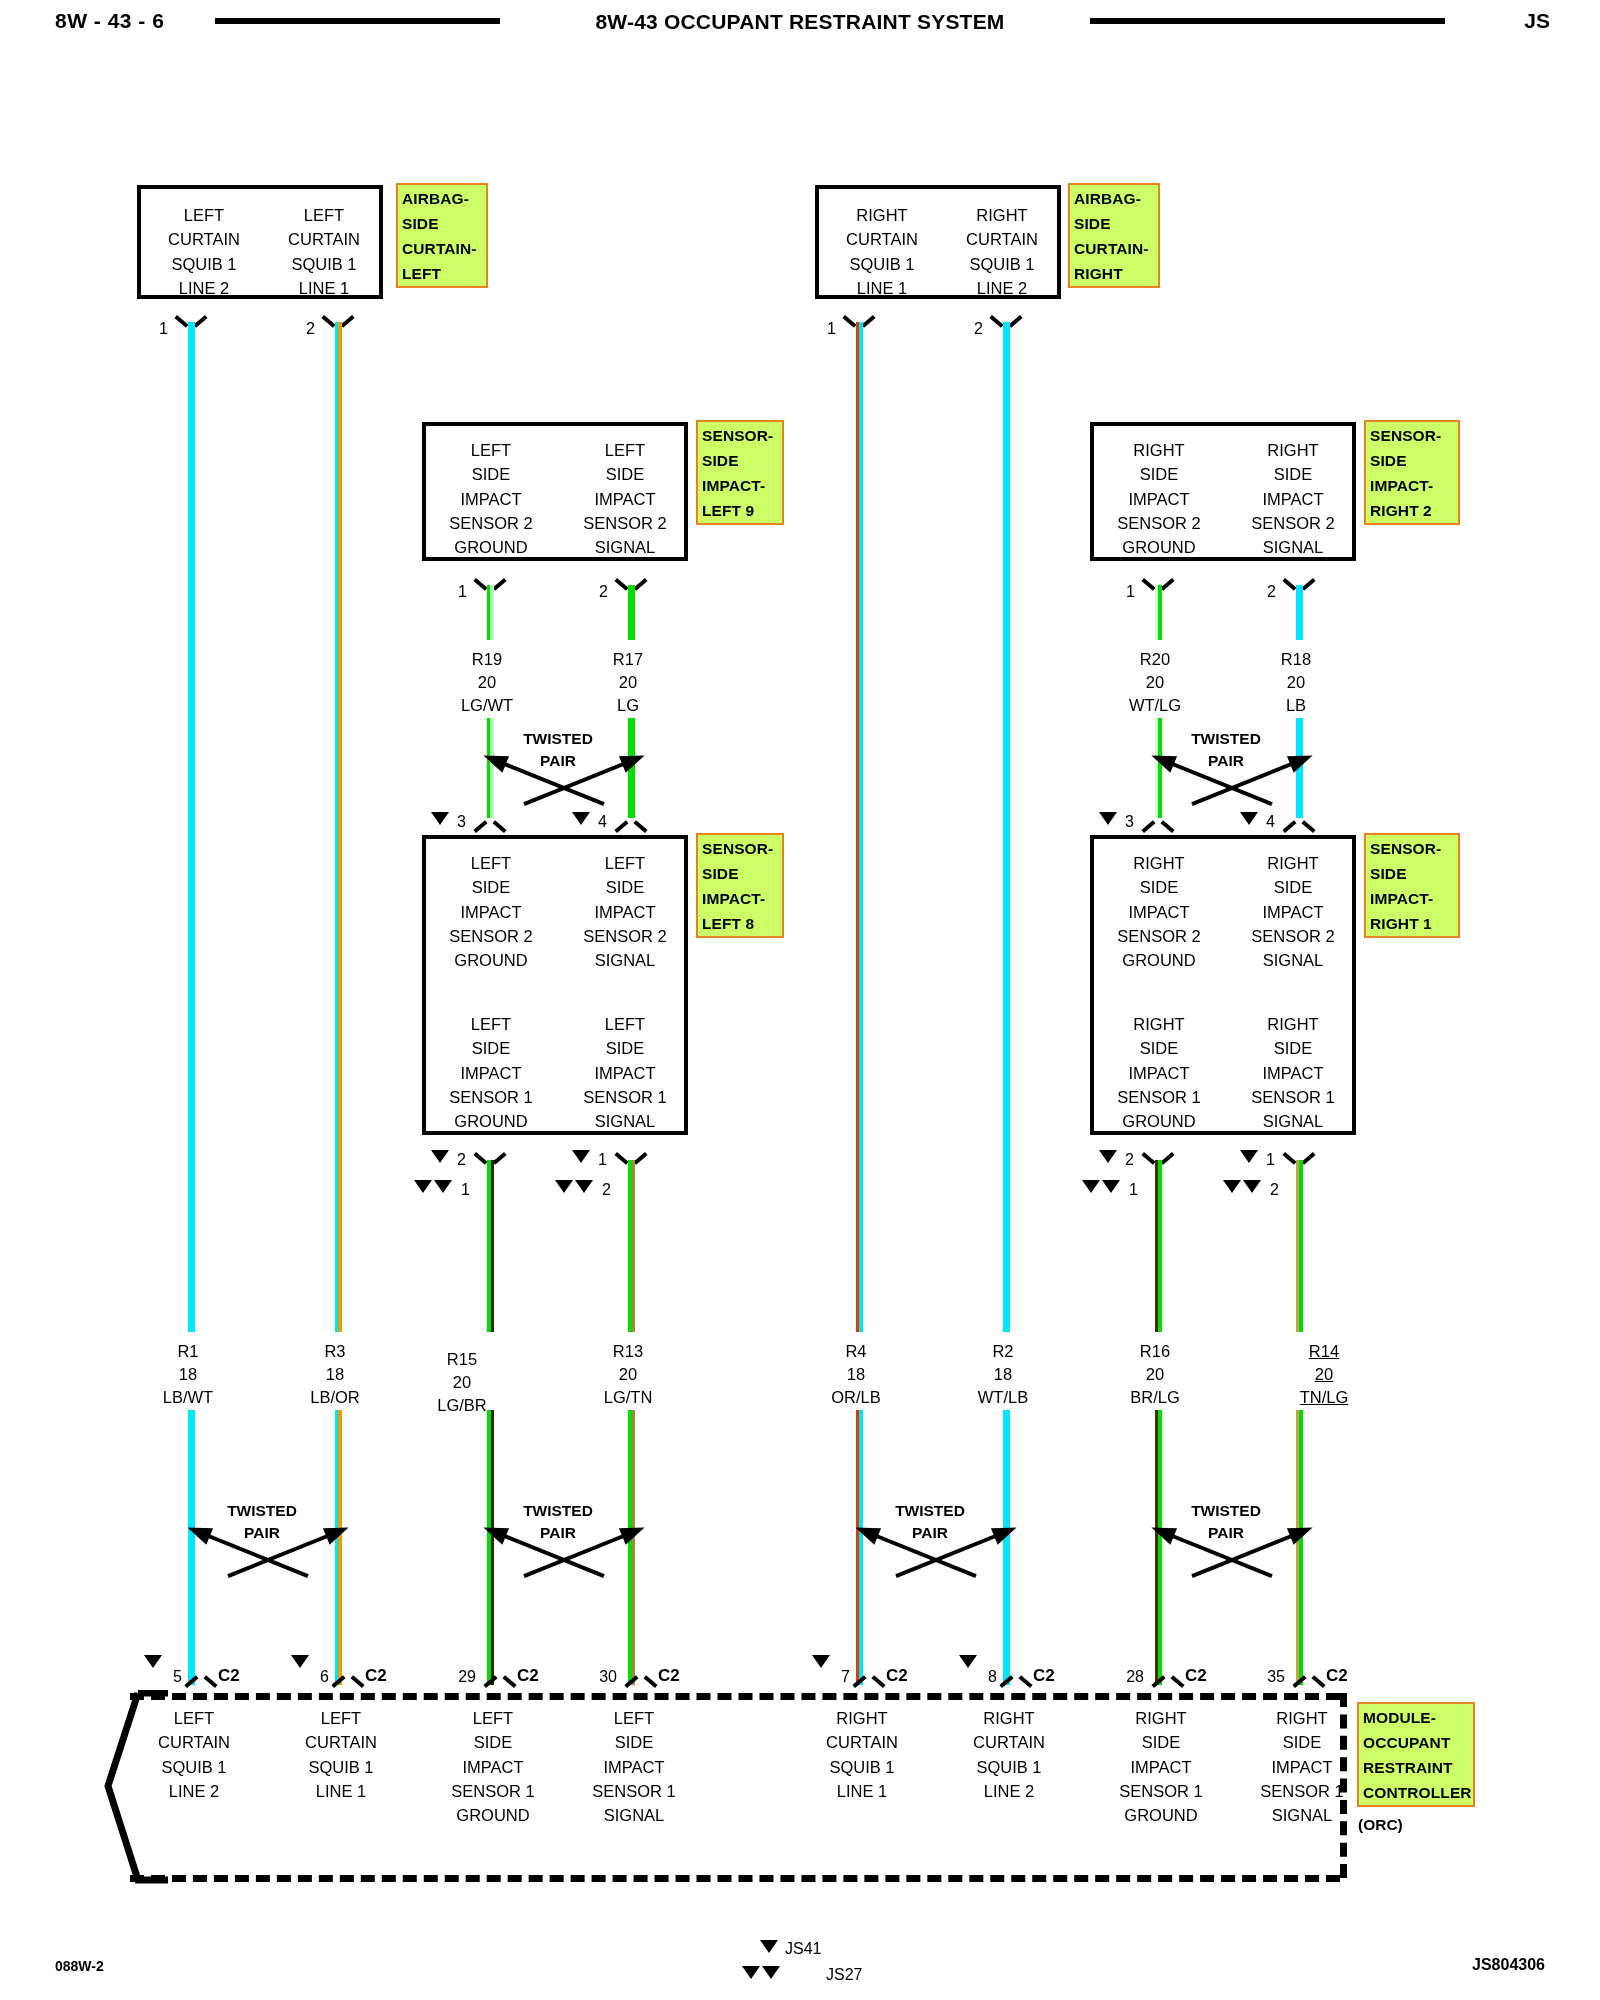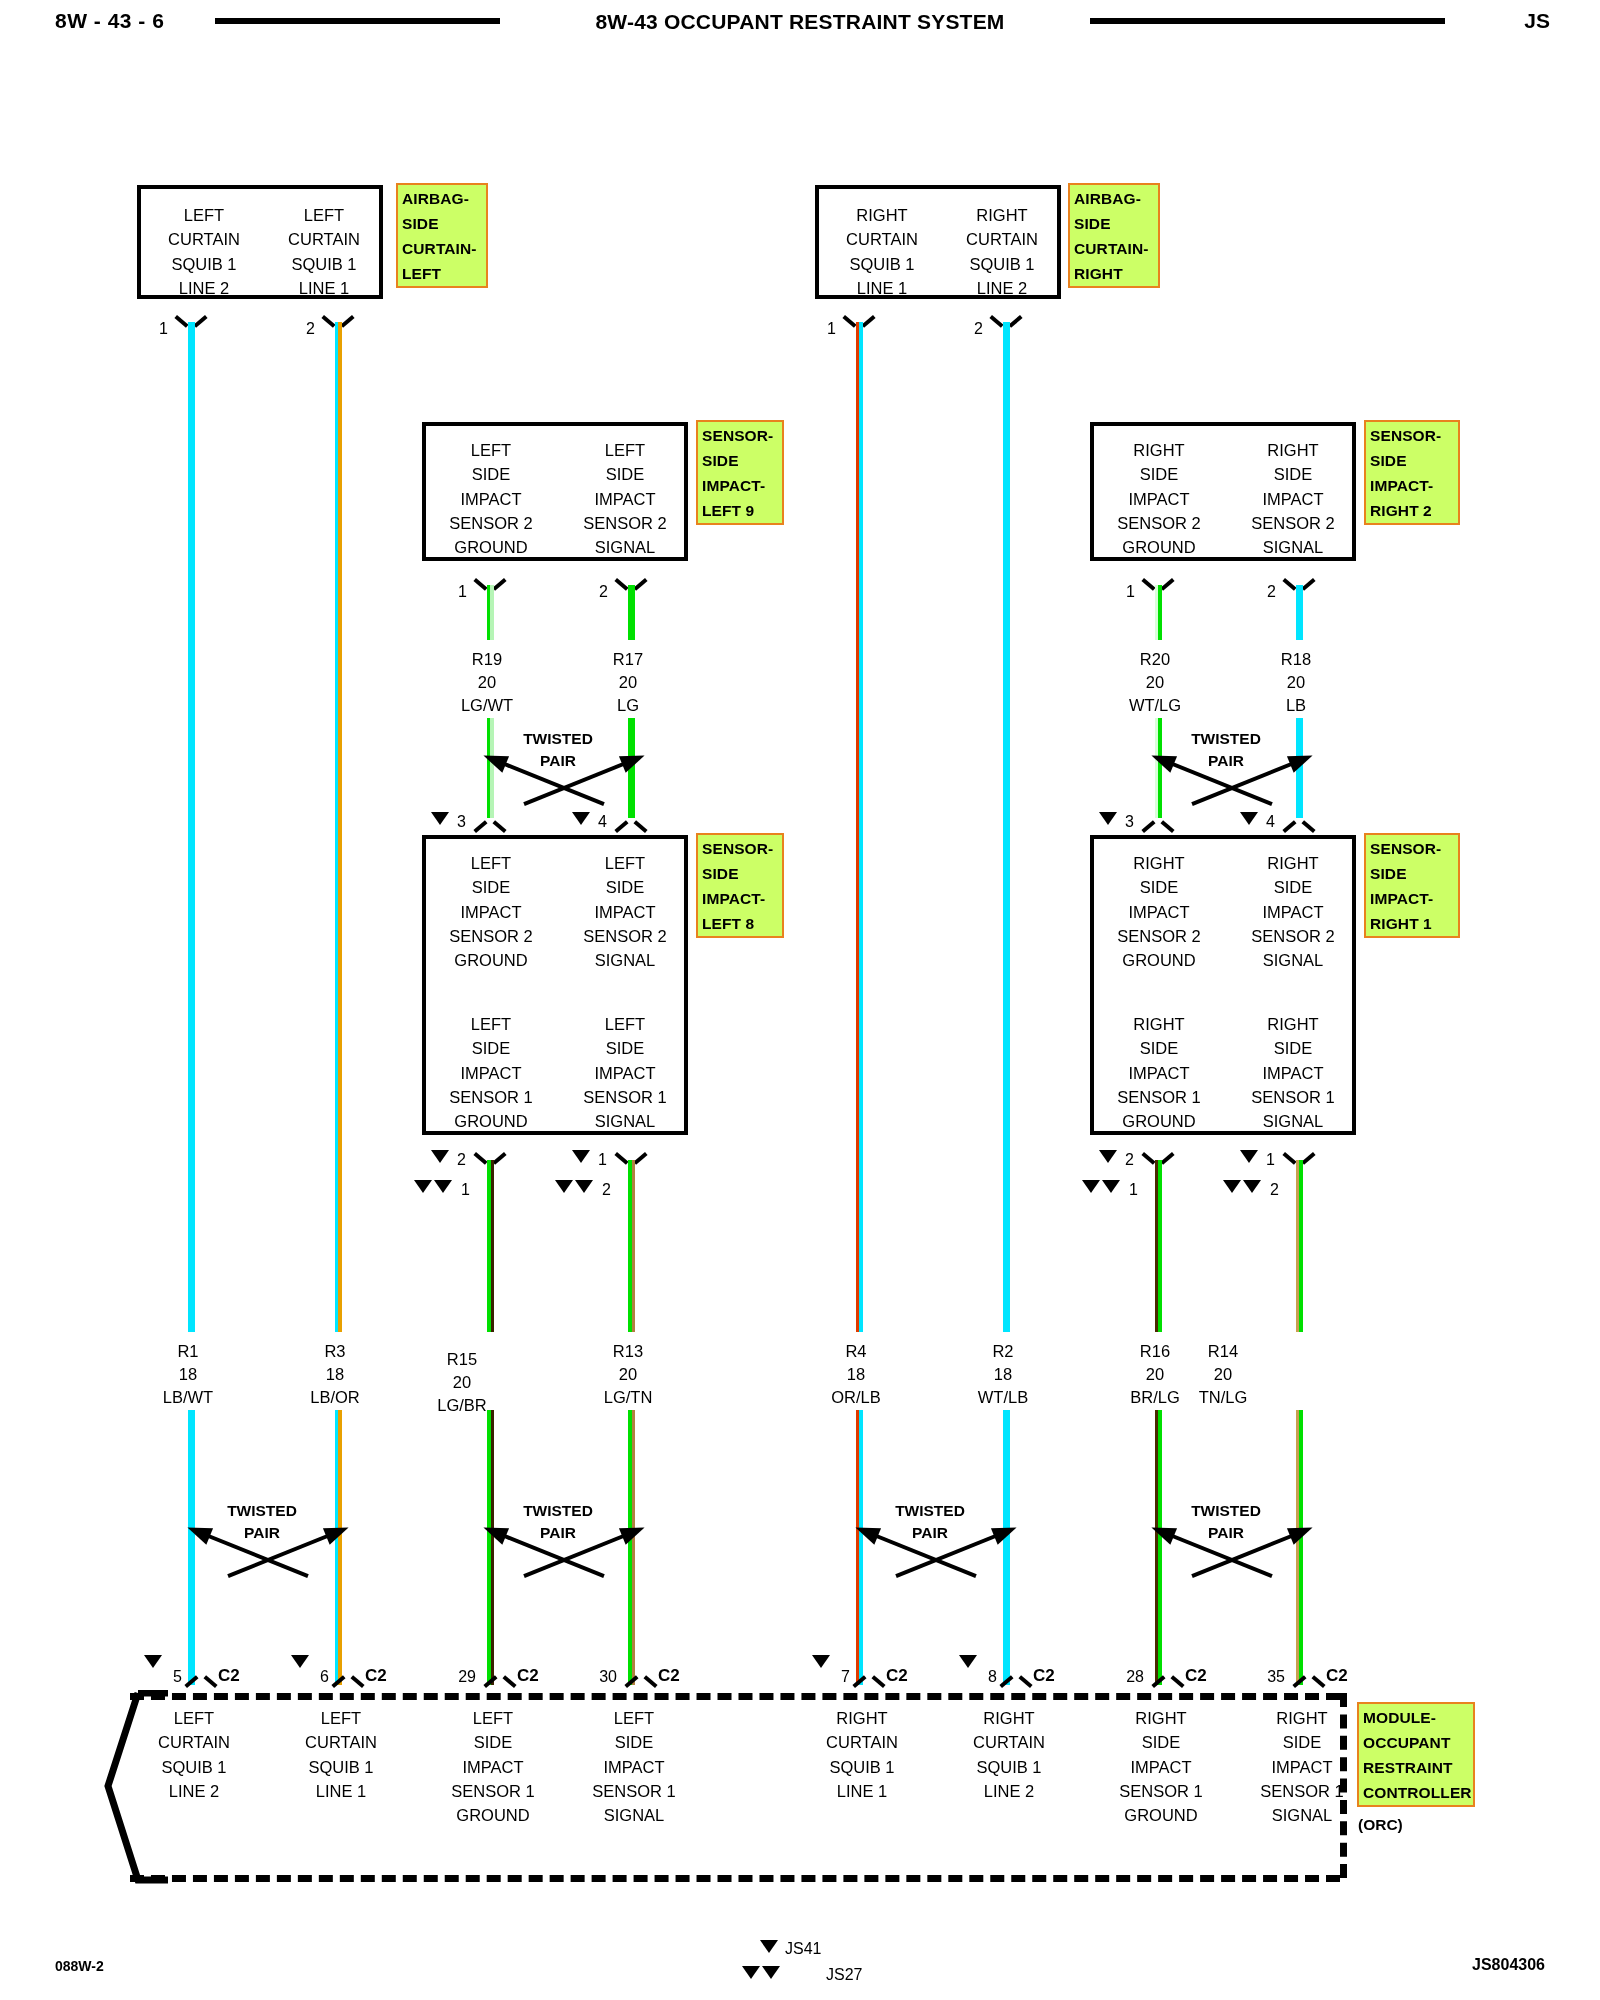--- a/index.html
+++ b/index.html
@@ -403,21 +403,21 @@
 
 <div class="abs wire w-brlg" style="left:1155px;top:1160px;height:172px;"></div>
 <div class="abs wlab" style="left:1095px;top:1340px;">
   <div>R16</div>
   <div>20</div>
   <div>BR/LG</div>
 </div>
 <div class="abs wire w-brlg" style="left:1155px;top:1410px;height:275px;"></div>
 
 <div class="abs wire w-tnlg" style="left:1296px;top:1160px;height:172px;"></div>
-<div class="abs wlab" style="left:1163px;top:1340px;">
+<div class="abs wlab" style="left:1264px;top:1340px;text-decoration:underline;">
   <div>R14</div>
   <div>20</div>
   <div>TN/LG</div>
 </div>
 <div class="abs wire w-tnlg" style="left:1296px;top:1410px;height:275px;"></div>
 
 <div class="abs tp" style="left:142px;top:1500px;">
   <div>TWISTED</div>
   <div>PAIR</div>
 </div>

